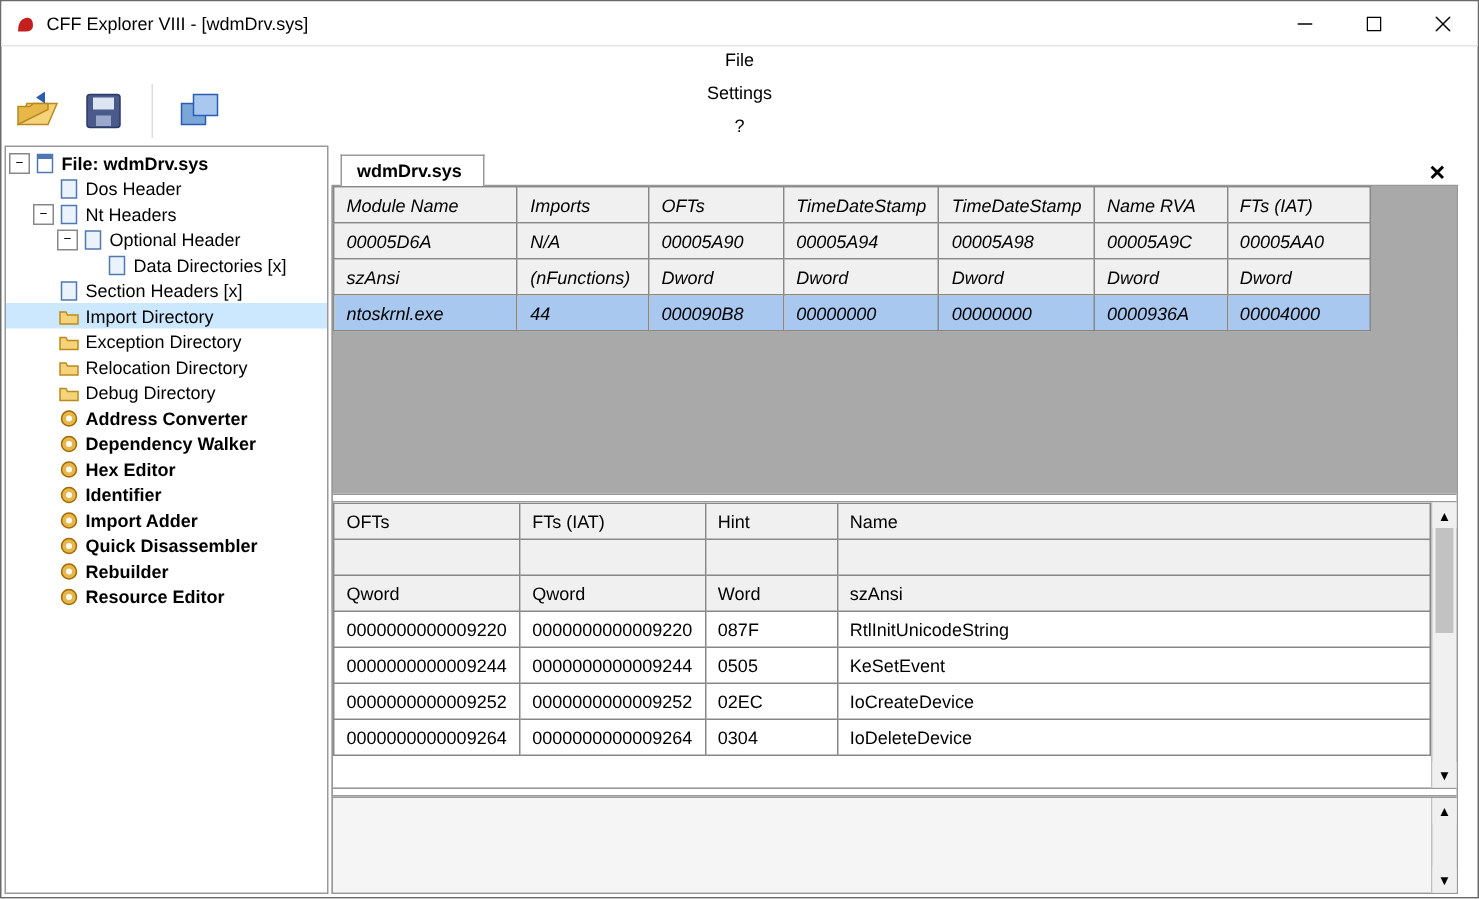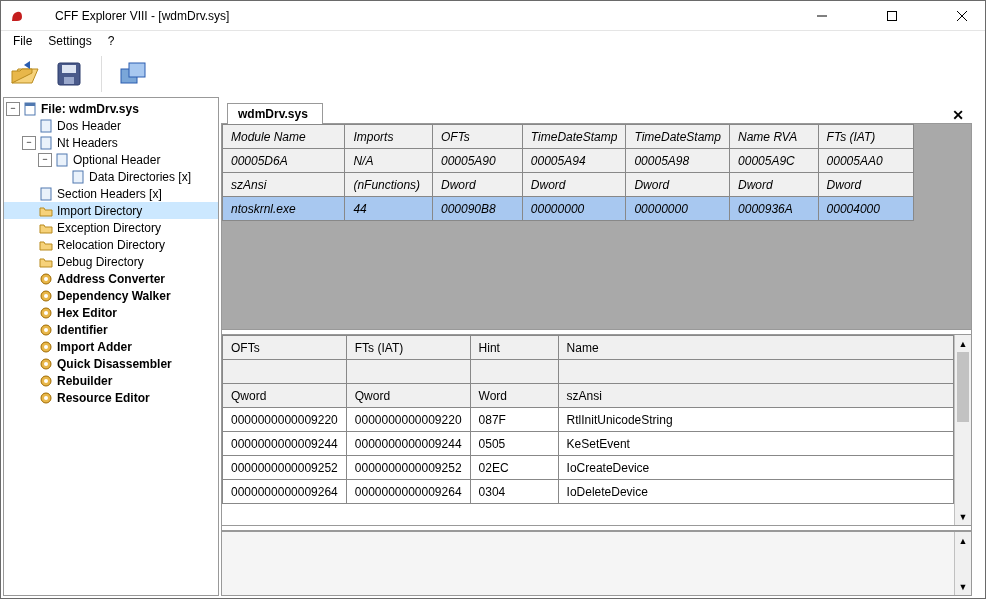--- a/index.html
+++ b/index.html
@@ -1,27 +1,27 @@
 <!DOCTYPE html>
 <html><head>
 <meta charset="utf-8">
 <style>
   * { box-sizing: border-box; font-family: "Segoe UI", Tahoma, sans-serif; font-size: 12px; }
   html, body { margin: 0; padding: 0; height: 100%; }
   body { background: #fff; color: #000; overflow: hidden; }
 
   
   .window { width: 986px; height: 599px; border: 1px solid #6a6a6a; background: #fff; display: flex; flex-direction: column; }
-  .titlebar { height: 30px; display: flex; align-items: center; padding: 0 0 0 8px; background: #fff; border-bottom: 1px solid #e5e5e5; gap: 24px; }
+  .titlebar { height: 30px; display: flex; align-items: center; padding: 0 0 0 8px; background: #fff; border-bottom: 1px solid #e5e5e5; }
   .titlebar .app-icon { width: 16px; height: 16px; margin-right: 6px; }
   .titlebar .title-text { flex: 0 0 auto; }
   .titlebar .spacer { flex: 1; }
   .wbtn { width: 46px; height: 30px; display: flex; align-items: center; justify-content: center; }
 
-  .menubar { height: 20px; display: flex; align-items: center; gap: 4px; padding: 0 6px; }
+  .menubar { height: 20px; display: flex; align-items: center; gap: 4px; padding: 0 6px; flex-direction: column; }
   .menubar span { padding: 2px 6px; }
 
   .toolbar { height: 46px; display: flex; align-items: center; padding: 0 8px; gap: 12px;}
   .tb-icon { width: 32px; height: 32px; display:flex; align-items:center; justify-content:center; }
   .tb-sep { width: 1px; height: 36px; background: #ddd; margin: 0 4px; }
 
   .client { flex: 1; display: flex; min-height: 0; }
 
   
   .tree-pane { width: 216px; border: 1px solid #999; margin: 0 2px 2px 2px; overflow: auto; background: #fff; }

